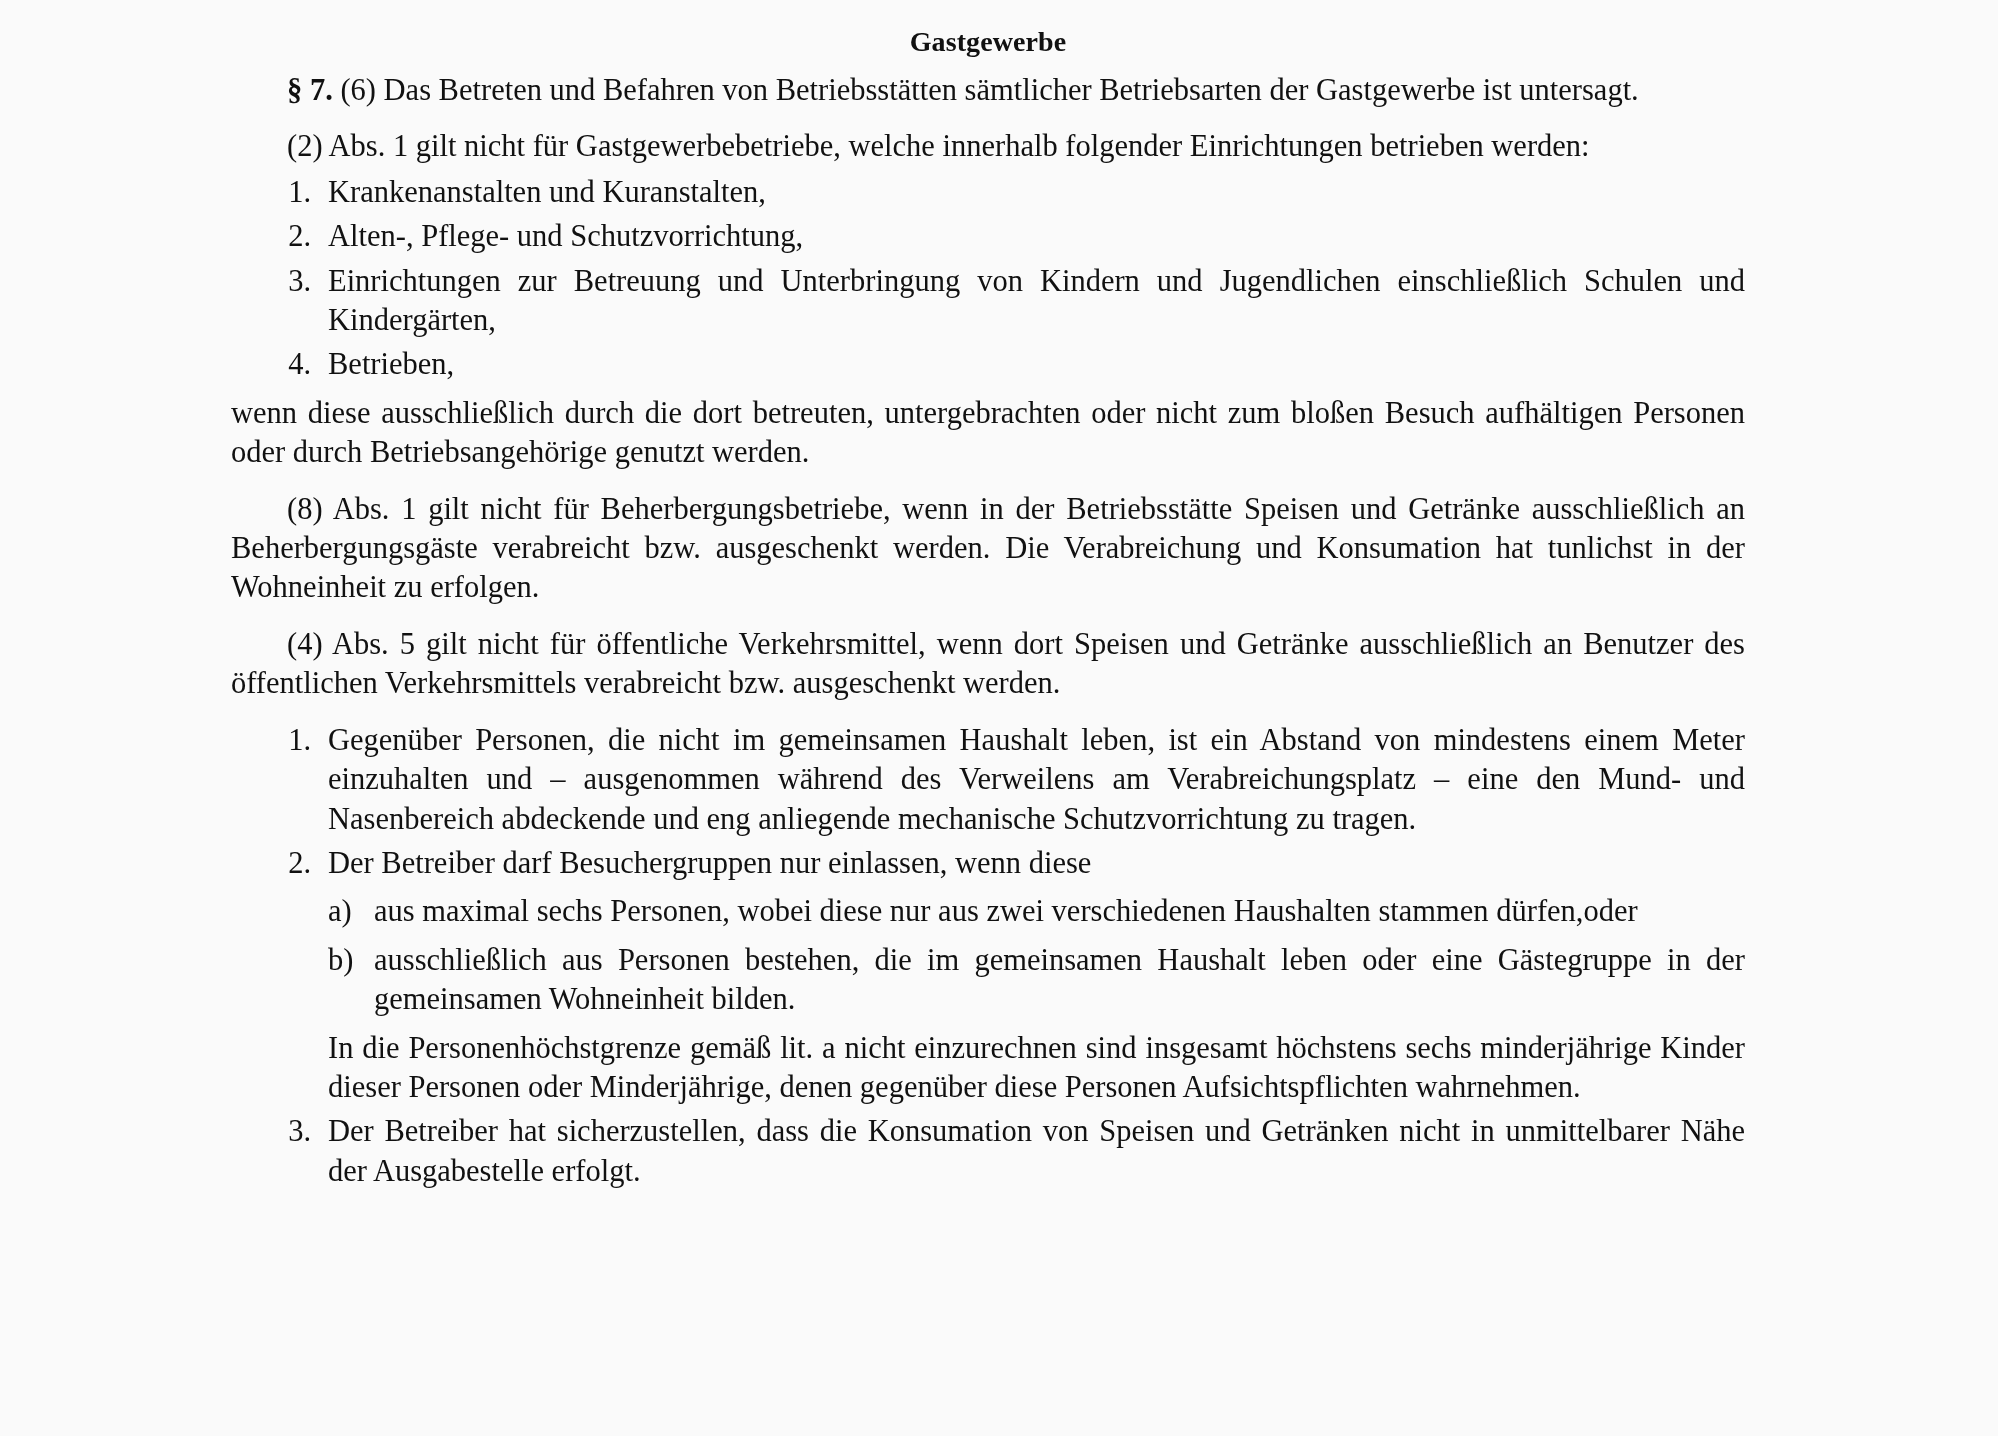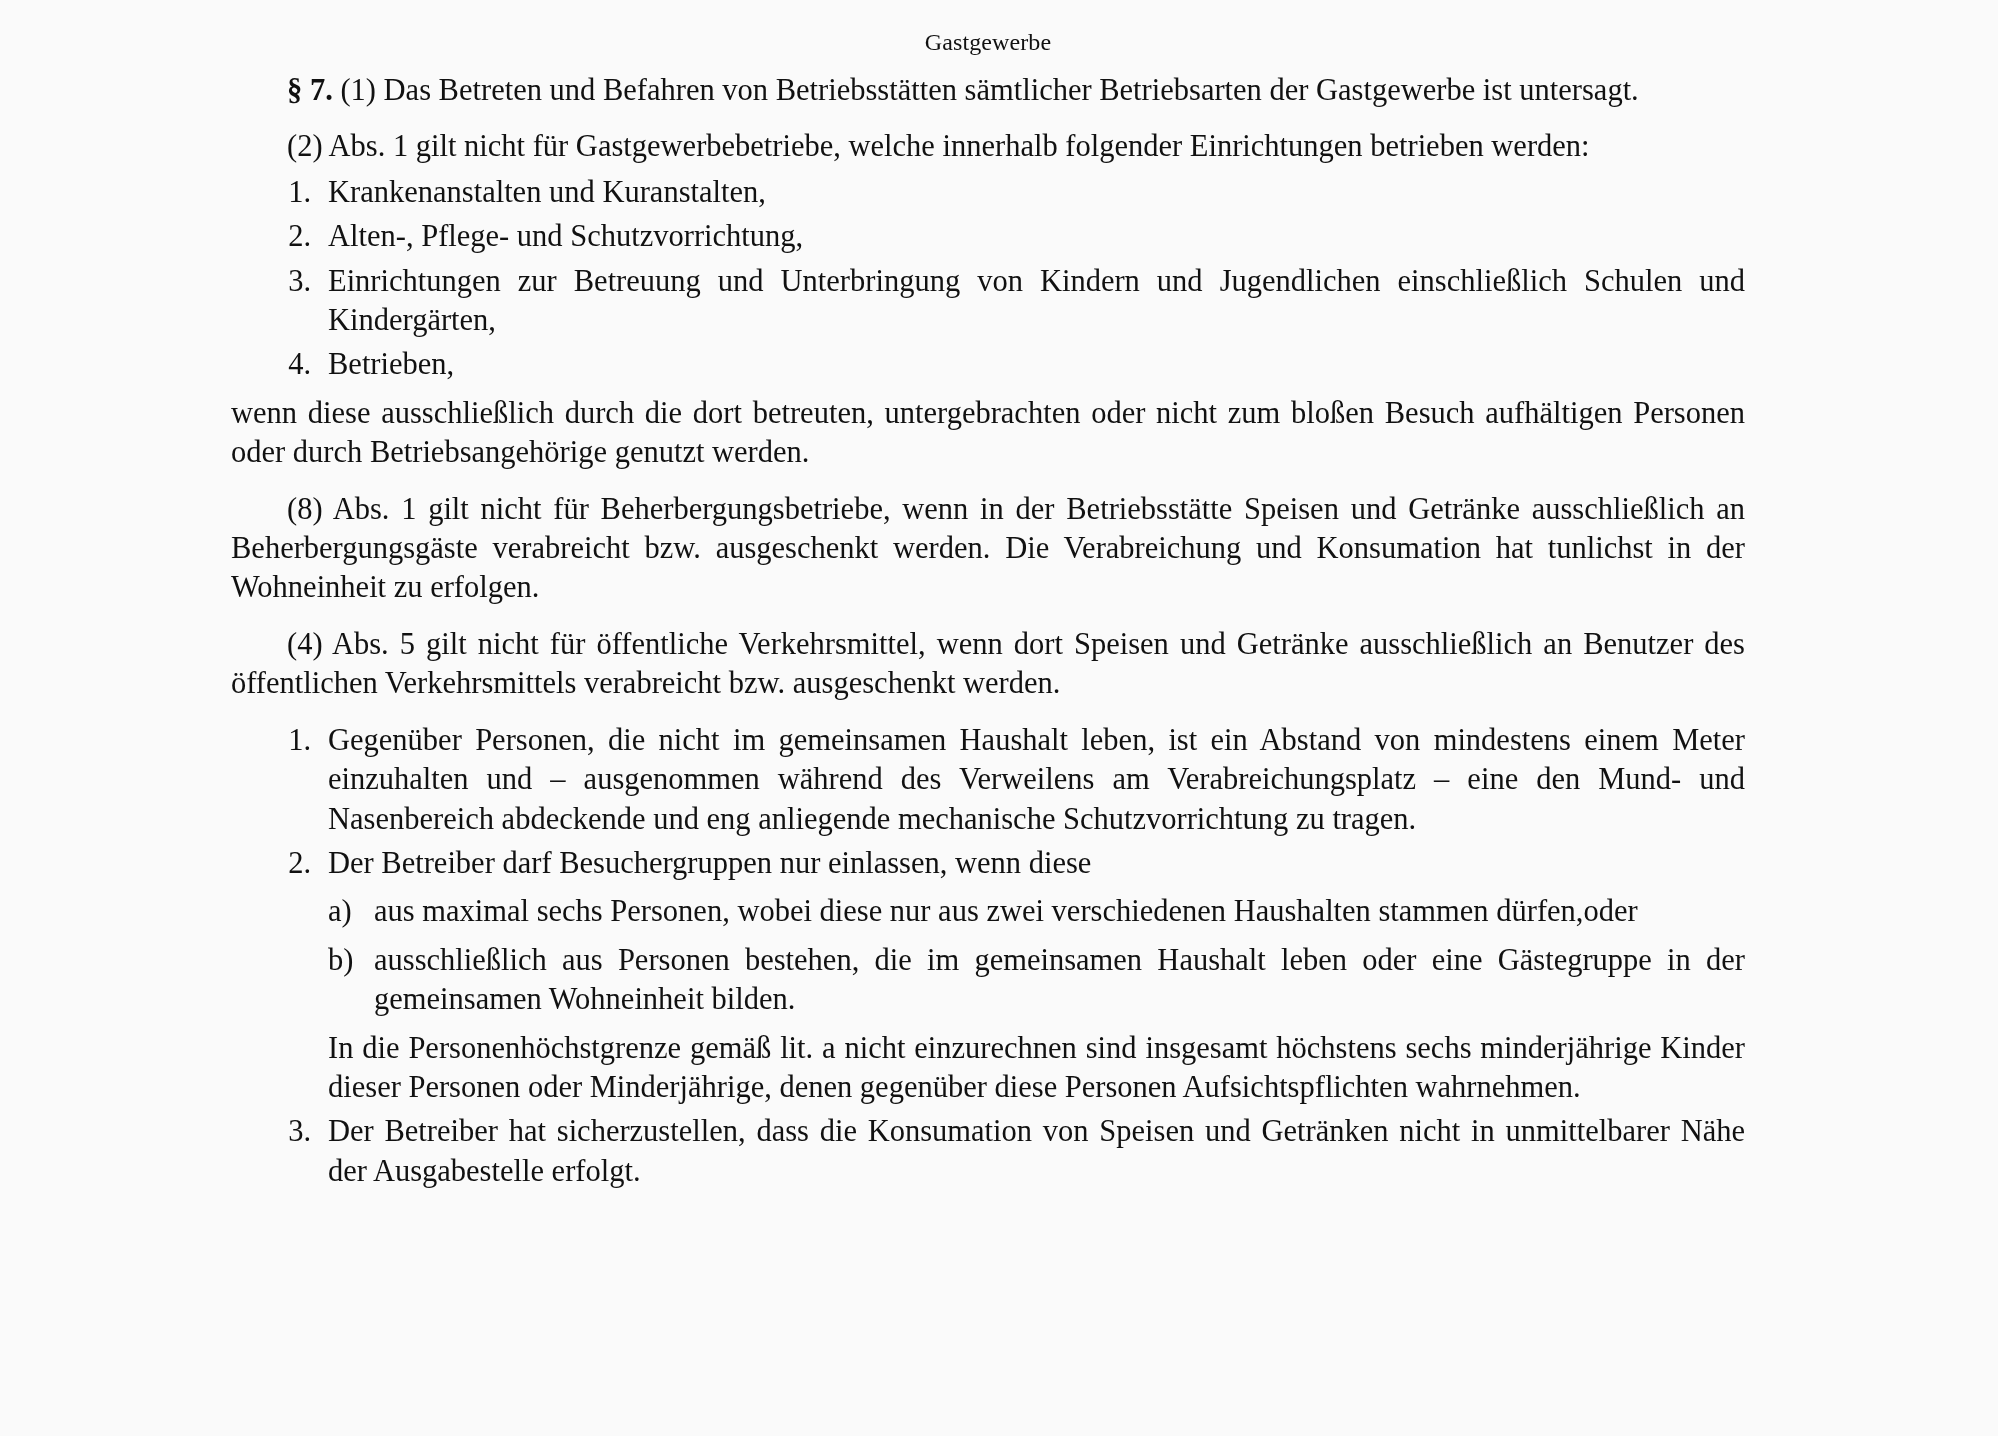--- a/index.html
+++ b/index.html
@@ -20,22 +20,22 @@
     position: relative;
     width: 1998px;
     height: 1436px;
     box-sizing: border-box;
     padding: 22px 253px 0 231px; 
     background: #fafafa;
   }
 
   .doc-title {
     text-align: center;
-    font-weight: normal;
-    font-size: 24px;
+    font-weight: bold;
+    font-size: 28px;
     line-height: 40px;
     margin: 0 0 9px 0;
     letter-spacing: 0.1px;
   }
 
   
   .para {
     text-align: justify;
     text-justify: inter-word;
     font-size: 30.5px;
@@ -122,21 +122,21 @@
   .spacer-5 { margin-top: 14px; }
   .tight { margin-bottom: 6px; }
 </style>
 </head>
 <body>
 
 <div class="page">
 
   <h1 class="doc-title">Gastgewerbe</h1>
 
-  <p class="para indent"><span class="sect">§ 7.</span> <span>(1) Das Betreten und Befahren von Betriebsstätten sämtlicher Betriebsarten der Gastgewerbe ist untersagt.</span></p>
+  <p class="para indent"><span class="sect">§ 7.</span> <span>(6) Das Betreten und Befahren von Betriebsstätten sämtlicher Betriebsarten der Gastgewerbe ist untersagt.</span></p>
 
   <p class="para indent tight">(2) Abs. 1 gilt nicht für Gastgewerbebetriebe, welche innerhalb folgender Einrichtungen betrieben werden:</p>
 
   <ol class="numlist">
     <li>
       <span class="marker">1.</span>
       <span>Krankenanstalten und Kuranstalten,</span>
     </li>
     <li>
       <span class="marker">2.</span>

